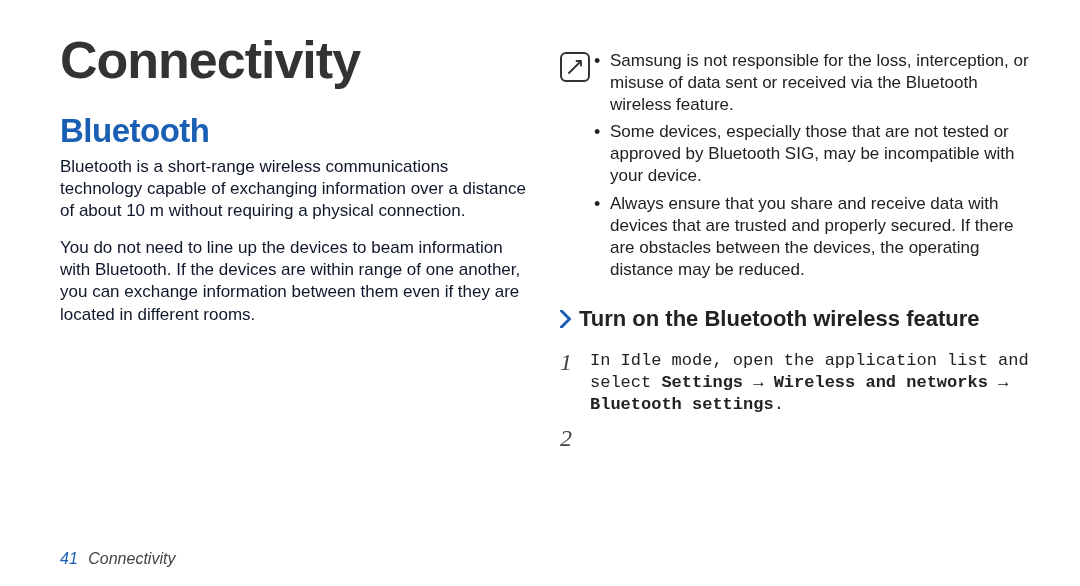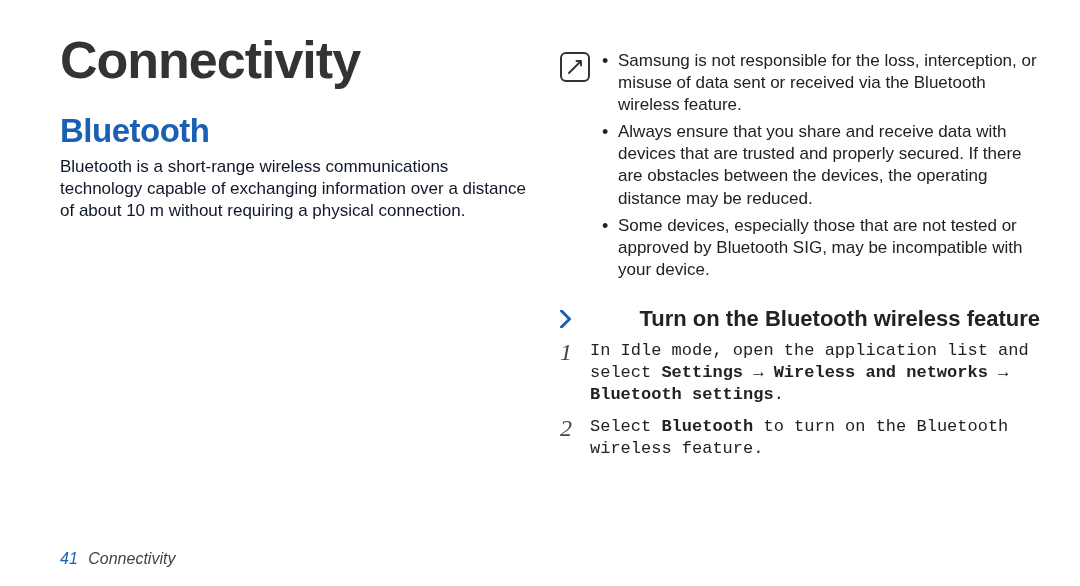--- a/index.html
+++ b/index.html
@@ -43,21 +43,21 @@
     }
     .body-para {
       font-size: 17px;
       line-height: 1.3;
       color: #0f172a;
       margin-bottom: 15px;
     }
     .note-box {
       display: flex;
       align-items: flex-start;
-      gap: 12px;
+      gap: 4px;
       margin-bottom: 20px;
     }
     .note-icon {
       flex-shrink: 0;
       width: 30px;
       height: 30px;
       border: 2px solid #333;
       border-radius: 6px;
       display: flex;
       align-items: center;
@@ -87,22 +87,21 @@
       top: 0;
       font-size: 18px;
     }
     .subsection {
       margin-top: 18px;
     }
     .subsection-heading {
       display: flex;
       align-items: center;
       gap: 6px;
-      margin-bottom: 8px;
-      justify-content: space-between;
+      margin-bottom: 18px;
     }
     .chevron-icon {
       width: 13px;
       height: 18px;
       flex-shrink: 0;
     }
     .subsection-title {
       font-size: 22px;
       font-weight: 700;
       color: #222;
@@ -150,51 +149,51 @@
     }
   </style>
 </head>
 <body>
 
 <div class="page-content">
   <div class="left-column">
     <h1 class="chapter-title">Connectivity</h1>
     <h2 class="section-heading">Bluetooth</h2>
     <p class="body-para">Bluetooth is a short-range wireless communications technology capable of exchanging information over a distance of about 10 m without requiring a physical connection.</p>
+    <p class="body-para">You do not need to line up the devices to beam information with Bluetooth. If the devices are within range of one another, you can exchange information between them even if they are located in different rooms.</p>
   </div>
 
   <div class="right-column">
     <div class="note-box">
       <div class="note-icon">
         <svg viewBox="0 0 24 24" fill="none" stroke="#333" stroke-width="2.5">
           <path d="M4 20 L20 4 M14 4 L20 4 L20 10" stroke-linecap="round" stroke-linejoin="round"></path>
         </svg>
       </div>
       <ul class="note-list">
         <li>Samsung is not responsible for the loss, interception, or misuse of data sent or received via the Bluetooth wireless feature.</li>
+        <li>Some devices, especially those that are not tested or approved by Bluetooth SIG, may be incompatible with your device.</li>
         <li>Always ensure that you share and receive data with devices that are trusted and properly secured. If there are obstacles between the devices, the operating distance may be reduced.</li>
-        <li>Some devices, especially those that are not tested or approved by Bluetooth SIG, may be incompatible with your device.</li>
       </ul>
     </div>
 
     <div class="subsection">
       <div class="subsection-heading">
         <svg class="chevron-icon" viewBox="0 0 12 18">
           <path d="M1 1 L9 9 L1 17" fill="none" stroke="#1a5fb4" stroke-width="3" stroke-linecap="round" stroke-linejoin="round"></path>
         </svg>
         <span class="subsection-title">Turn on the Bluetooth wireless feature</span>
       </div>
       <ol class="step-list">
         <li class="step-item">
           <span class="step-number">1</span>
           <span class="step-text"><span>In Idle mode, open the application list and select </span><b>Settings → Wireless and networks → Bluetooth settings</b><span>.</span></span>
         </li>
         <li class="step-item">
           <span class="step-number">2</span>
-          <span class="step-text"><span>Select </span><b>Bluetooth</b><span> to turn on the Bluetooth wireless feature.</span></span>
         </li>
       </ol>
     </div>
   </div>
 </div>
 
 <div class="footer">
   <span class="page-num">41</span>
   <span>Connectivity</span>
 </div>

